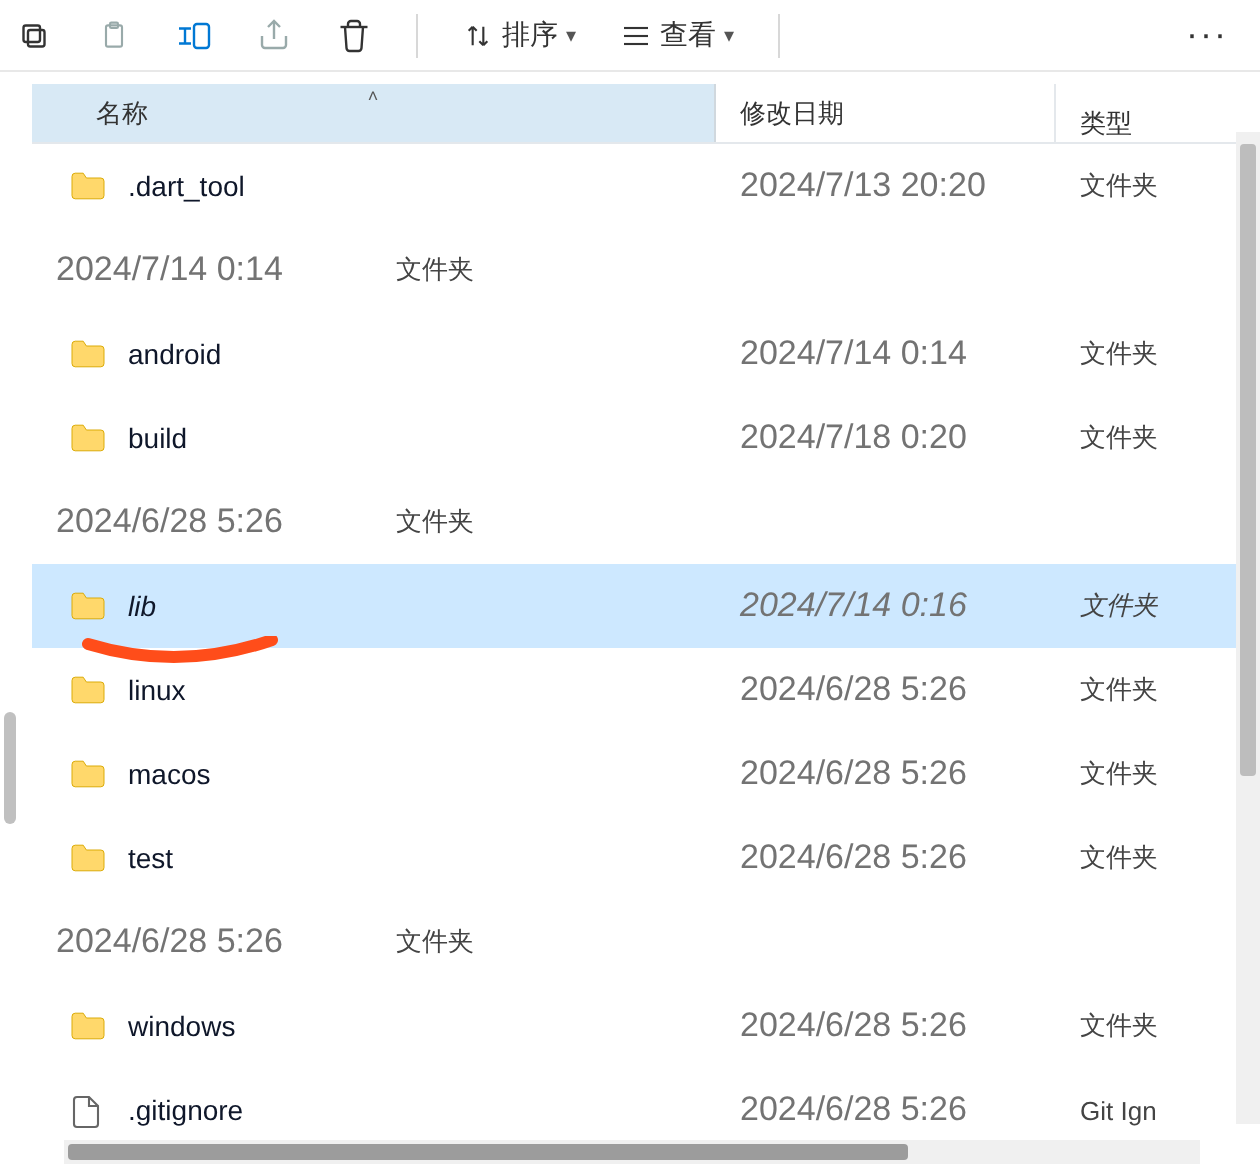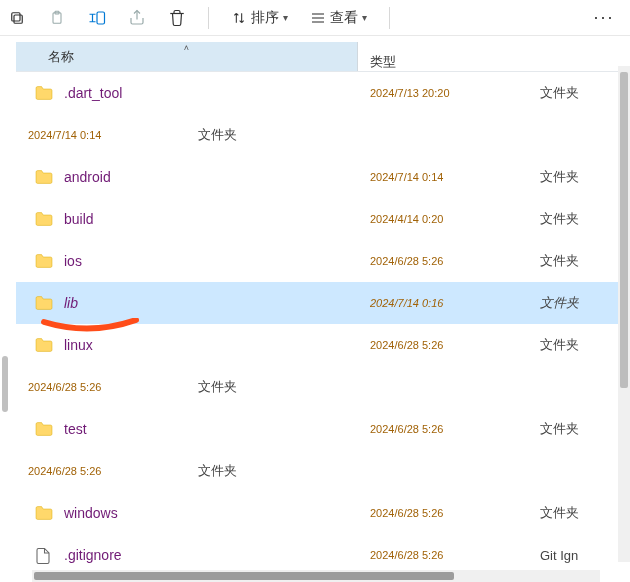--- a/index.html
+++ b/index.html
@@ -74,22 +74,22 @@
     }
     .col-date { width: 170px; display: flex; align-items: center; padding-left: 12px; border-right: 1px solid #e4e8ec; }
     .col-type { flex: 1; display: flex; align-items: flex-end; padding-left: 12px; }
 
     .rows { overflow: hidden; }
     .row {
       display: flex; height: 42px; align-items: center;
       cursor: default;
     }
     .row.selected { background: #cde8ff; font-style: italic; }
-    .cell-name { width: 342px; display: flex; align-items: center; padding-left: 18px; gap: 10px; font-size: 14px; color: #701a75; }
-    .cell-date { width: 170px; padding-left: 12px; font-size: 11px; color: #a16207; }
+    .cell-name { width: 342px; display: flex; align-items: center; padding-left: 18px; gap: 10px; font-size: 14px; color: #0f172a; }
+    .cell-date { width: 170px; padding-left: 12px; font-size: 17px; color: #737373; }
     .cell-type { flex: 1; padding-left: 12px; font-size: 13px; color: #444; padding-right: 4px; white-space: nowrap; overflow: hidden; }
 
     .folder-icon { width: 20px; height: 16px; display: inline-block; }
     .file-icon { width: 20px; height: 16px; display: inline-block; }
 
     .underline-annot {
       position: absolute; left: 24px; width: 88px; height: 12px;
       pointer-events: none;
     }
   </style>
@@ -152,20 +152,23 @@
 </div>
 
 <div class="main">
   <div class="left-gutter"></div>
   <div class="file-area">
     <div class="header-row">
       <div class="col-name">
         <span class="sort-ind">˄</span>
         <span>名称</span>
       </div>
+      <div class="col-date">
+        <span>修改日期</span>
+      </div>
       <div class="col-type">
         <span>类型</span>
       </div>
     </div>
 
     <div class="rows" id="rows">
         <div class="row">
           <div class="cell-name">
             <span class="folder-icon"><svg width="20" height="16" viewBox="0 0 24 20">
                 <path d="M2 4a2 2 0 0 1 2-2h5l2 3h9a2 2 0 0 1 2 2v9a2 2 0 0 1-2 2H4a2 2 0 0 1-2-2V4z" fill="#ffd86b" stroke="#d9a800" stroke-width="0.6"></path>
@@ -189,30 +192,24 @@
           <div class="cell-date">2024/7/14 0:14</div>
           <div class="cell-type">文件夹</div>
         </div>
         <div class="row">
           <div class="cell-name">
             <span class="folder-icon"><svg width="20" height="16" viewBox="0 0 24 20">
                 <path d="M2 4a2 2 0 0 1 2-2h5l2 3h9a2 2 0 0 1 2 2v9a2 2 0 0 1-2 2H4a2 2 0 0 1-2-2V4z" fill="#ffd86b" stroke="#d9a800" stroke-width="0.6"></path>
               </svg></span>
             <span>build</span>
           </div>
-          <div class="cell-date">2024/4/14 0:20</div>
-          <div class="cell-type">文件夹</div>
-        </div>
-        <div class="row">
-          <div class="cell-name">
-            <span class="folder-icon"><svg width="20" height="16" viewBox="0 0 24 20">
-                <path d="M2 4a2 2 0 0 1 2-2h5l2 3h9a2 2 0 0 1 2 2v9a2 2 0 0 1-2 2H4a2 2 0 0 1-2-2V4z" fill="#ffd86b" stroke="#d9a800" stroke-width="0.6"></path>
-              </svg></span>
-            <span>ios</span>
-          </div>
+          <div class="cell-date">2024/7/18 0:20</div>
+          <div class="cell-type">文件夹</div>
+        </div>
+        <div class="row">
           <div class="cell-date">2024/6/28 5:26</div>
           <div class="cell-type">文件夹</div>
         </div>
         <div class="row selected" style="position: relative;">
           <div class="cell-name">
             <span class="folder-icon"><svg width="20" height="16" viewBox="0 0 24 20">
                 <path d="M2 4a2 2 0 0 1 2-2h5l2 3h9a2 2 0 0 1 2 2v9a2 2 0 0 1-2 2H4a2 2 0 0 1-2-2V4z" fill="#ffd86b" stroke="#d9a800" stroke-width="0.6"></path>
               </svg></span>
             <span>lib</span>
           </div>
@@ -226,20 +223,26 @@
           <div class="cell-name">
             <span class="folder-icon"><svg width="20" height="16" viewBox="0 0 24 20">
                 <path d="M2 4a2 2 0 0 1 2-2h5l2 3h9a2 2 0 0 1 2 2v9a2 2 0 0 1-2 2H4a2 2 0 0 1-2-2V4z" fill="#ffd86b" stroke="#d9a800" stroke-width="0.6"></path>
               </svg></span>
             <span>linux</span>
           </div>
           <div class="cell-date">2024/6/28 5:26</div>
           <div class="cell-type">文件夹</div>
         </div>
         <div class="row">
+          <div class="cell-name">
+            <span class="folder-icon"><svg width="20" height="16" viewBox="0 0 24 20">
+                <path d="M2 4a2 2 0 0 1 2-2h5l2 3h9a2 2 0 0 1 2 2v9a2 2 0 0 1-2 2H4a2 2 0 0 1-2-2V4z" fill="#ffd86b" stroke="#d9a800" stroke-width="0.6"></path>
+              </svg></span>
+            <span>macos</span>
+          </div>
           <div class="cell-date">2024/6/28 5:26</div>
           <div class="cell-type">文件夹</div>
         </div>
         <div class="row">
           <div class="cell-name">
             <span class="folder-icon"><svg width="20" height="16" viewBox="0 0 24 20">
                 <path d="M2 4a2 2 0 0 1 2-2h5l2 3h9a2 2 0 0 1 2 2v9a2 2 0 0 1-2 2H4a2 2 0 0 1-2-2V4z" fill="#ffd86b" stroke="#d9a800" stroke-width="0.6"></path>
               </svg></span>
             <span>test</span>
           </div>

